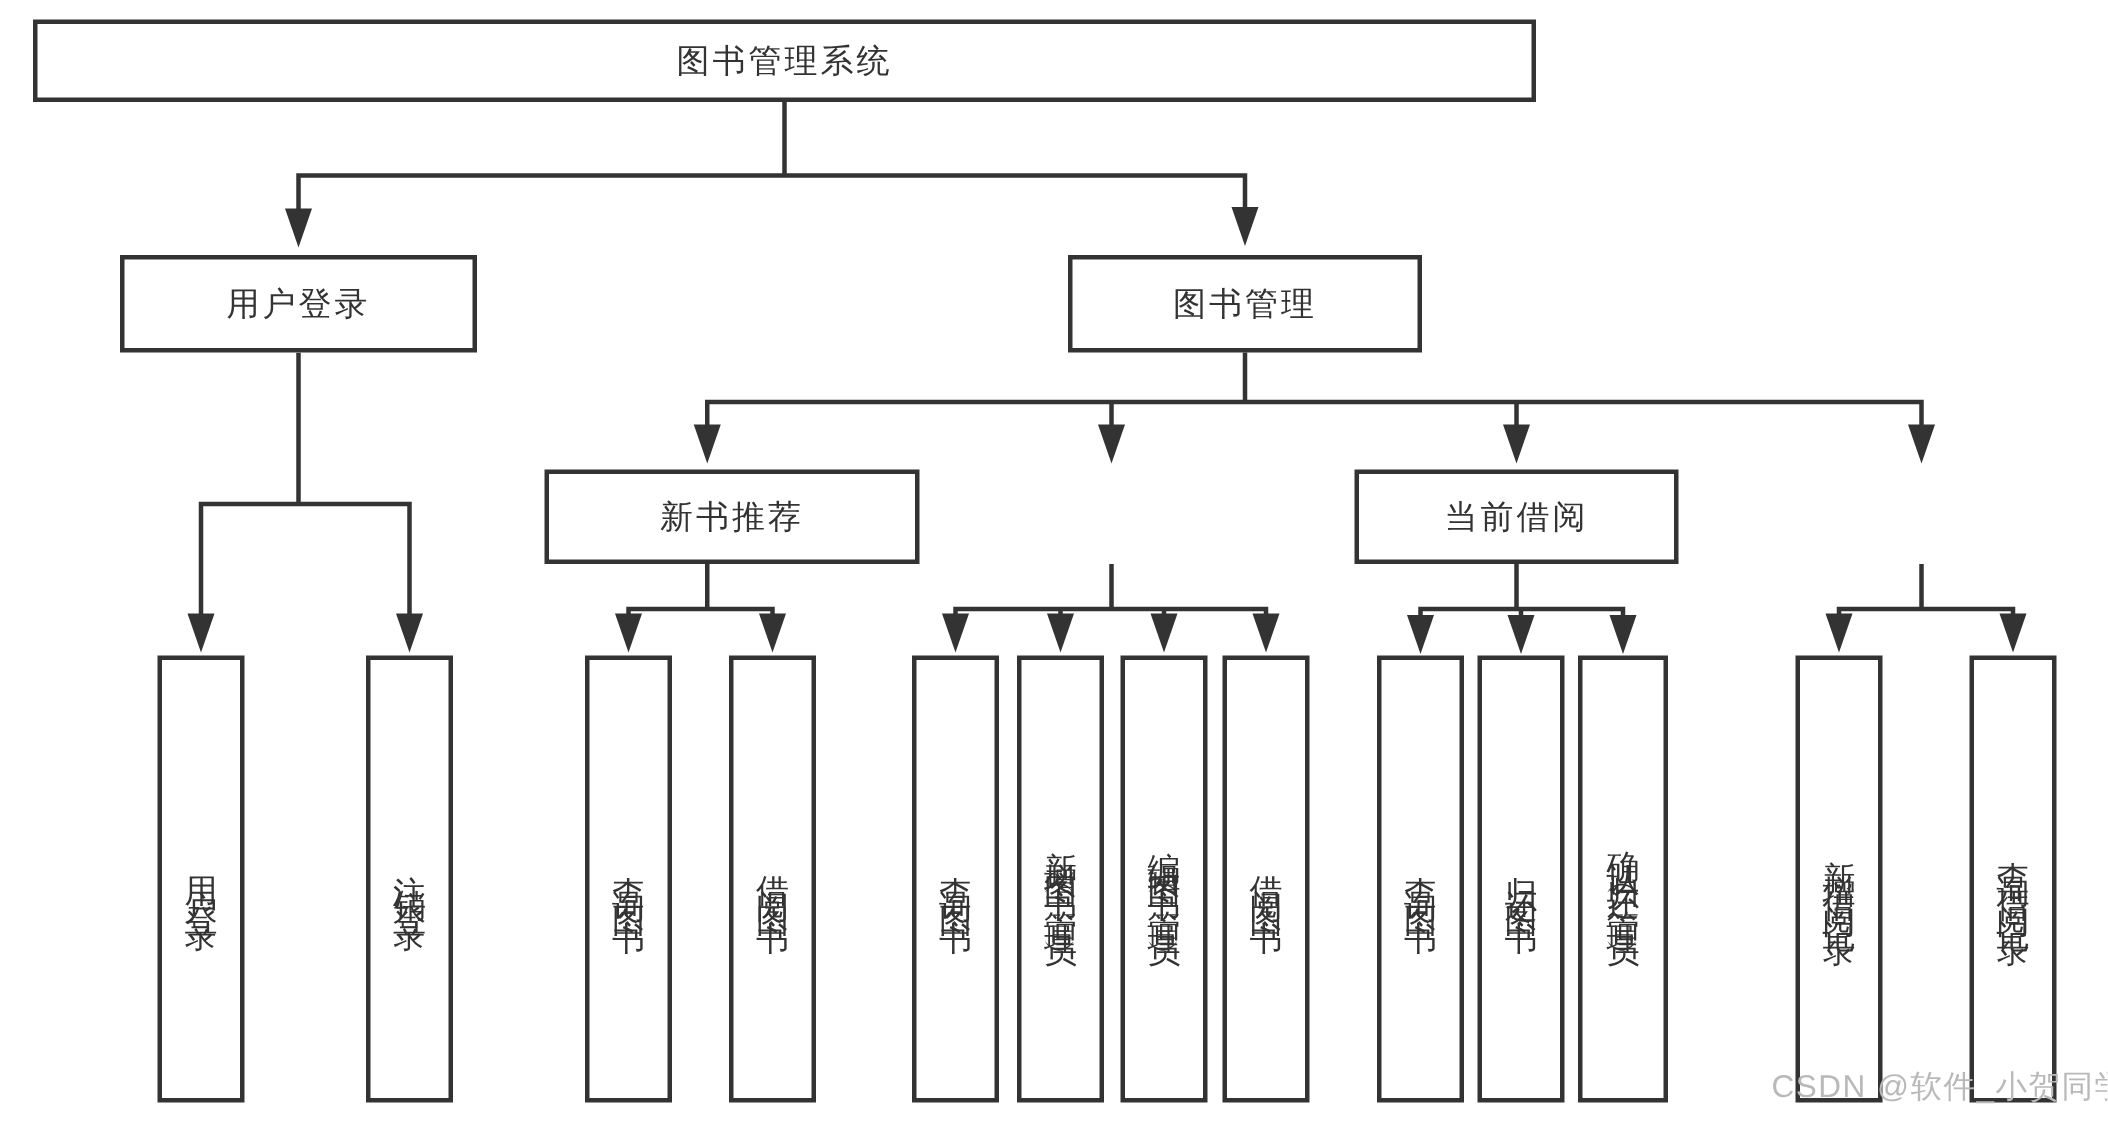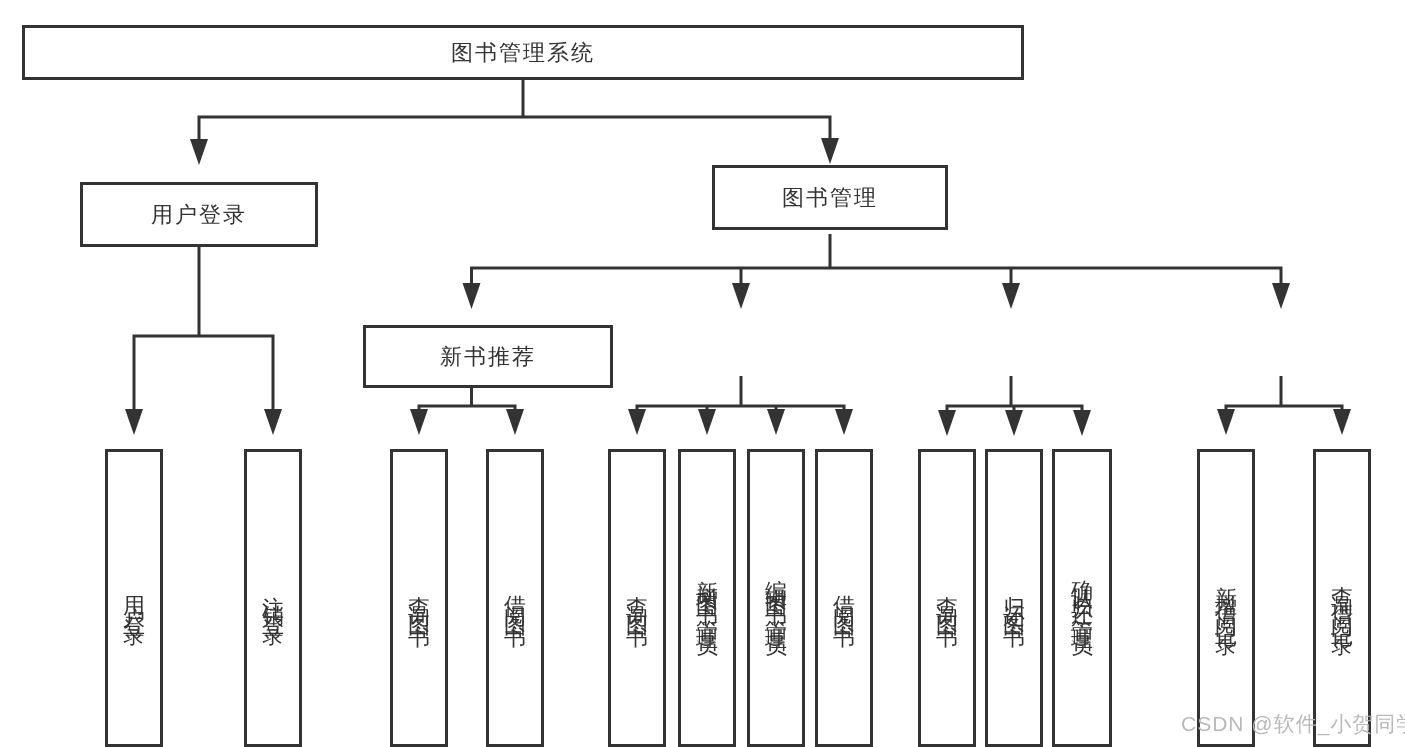--- a/index.html
+++ b/index.html
@@ -3,21 +3,21 @@
 <meta charset="utf-8">
 <style>
   html,body{margin:0;padding:0;background:#ffffff;}
   .canvas{
     position:relative;width:1405px;height:747px;background:#ffffff;
     font-family:"Liberation Sans","DejaVu Sans",sans-serif;color:#333333;overflow:hidden;
   }
   .connectors{position:absolute;left:0;top:0;pointer-events:none;}
   .node{
     position:absolute;box-sizing:border-box;border:3px solid #333333;background:#ffffff;
-    display:flex;align-items:center;justify-content:center;margin-top:12px;
+    display:flex;align-items:center;justify-content:center;
   }
   .hlabel{font-size:22px;letter-spacing:2px;white-space:nowrap;}
   .vlabel{
     writing-mode:vertical-rl;text-orientation:mixed;
     font-size:22px;letter-spacing:10px;line-height:1;
   }
   .vlabel.tight{letter-spacing:8px;}
   .watermark{
     position:absolute;left:1181px;top:710px;z-index:5;
     font-size:21px;letter-spacing:1px;color:#b9b9b9;white-space:nowrap;
@@ -68,26 +68,29 @@
     </g>
   </svg>
 
   <div class="node" style="left:22px;top:13px;width:1002px;height:55px">
     <span class="hlabel">图书管理系统</span>
   </div>
 
   <div class="node" style="left:80px;top:170px;width:238px;height:65px">
     <span class="hlabel">用户登录</span>
   </div>
-  <div class="node" style="left:712px;top:153px;width:236px;height:65px">
+  <div class="node" style="left:712px;top:170px;width:236px;height:65px">
     <span class="hlabel">图书管理</span>
   </div>
 
   <div class="node" style="left:363px;top:313px;width:250px;height:63px">
     <span class="hlabel">新书推荐</span>
+  </div>
+  <div class="node" style="left:903px;top:313px;width:216px;height:63px">
+    <span class="hlabel">当前借阅</span>
   </div>
 
   <div class="node" style="left:105px;top:437px;width:58px;height:298px">
     <span class="vlabel">用户登录</span>
   </div>
   <div class="node" style="left:244px;top:437px;width:58px;height:298px">
     <span class="vlabel">注销登录</span>
   </div>
 
   <div class="node" style="left:390px;top:437px;width:58px;height:298px">

